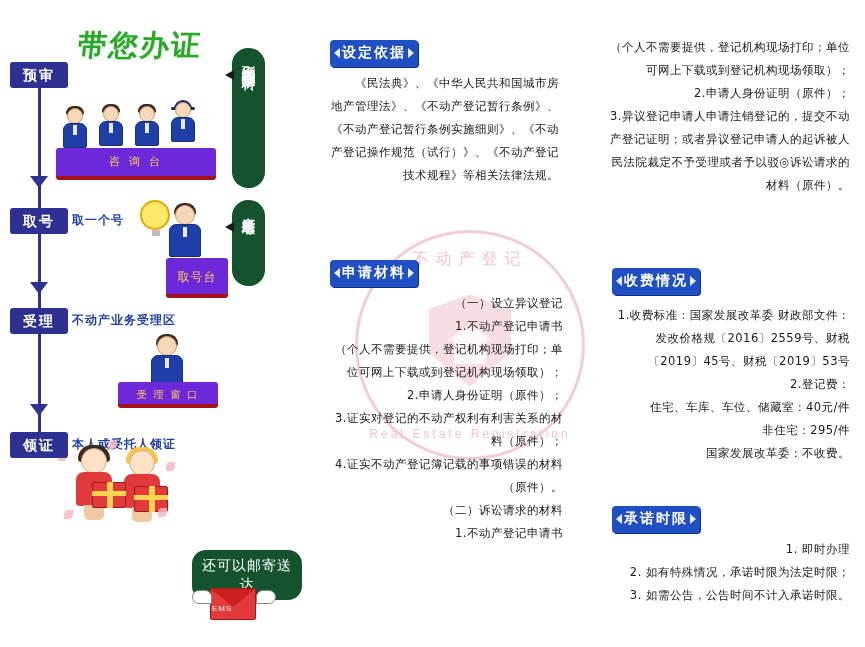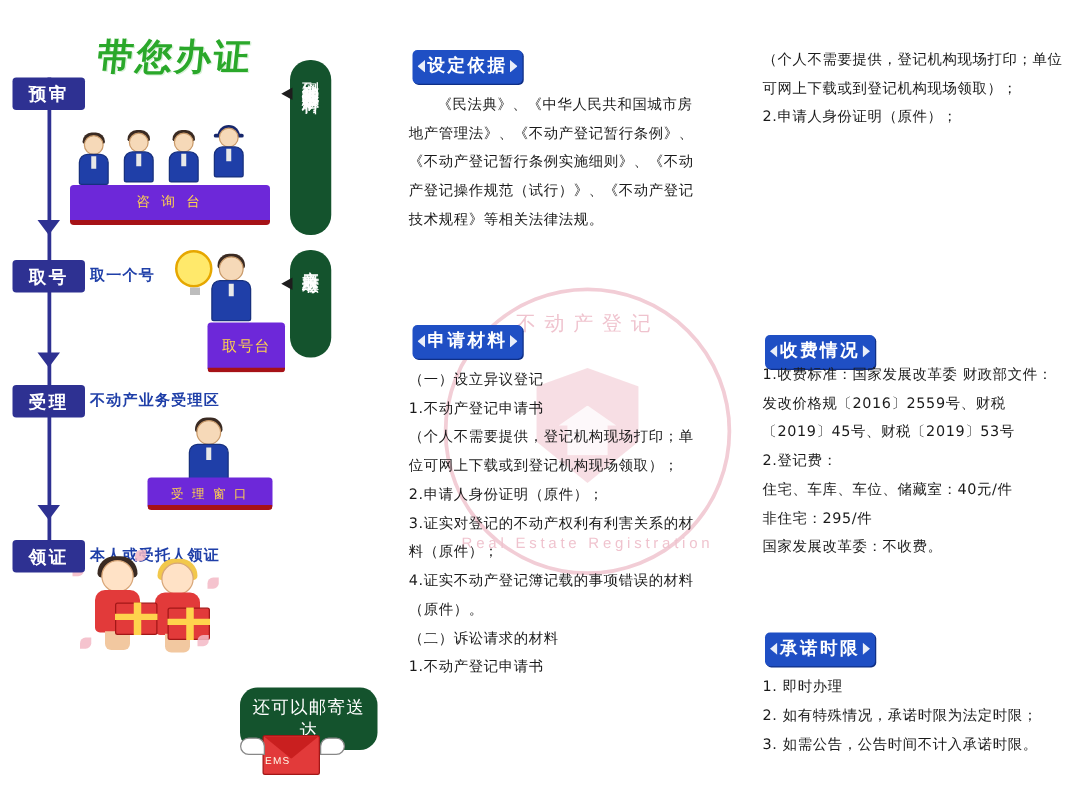--- a/index.html
+++ b/index.html
@@ -303,20 +303,21 @@
   }
   .sec-title:before { left: 4px; clip-path: polygon(100% 0,100% 100%,0 50%); }
   .sec-title:after  { right: 4px; clip-path: polygon(0 0,0 100%,100% 50%); }
 
   .body-text {
     font-family: "DejaVu Sans", sans-serif;
     font-size: 11.5px;
     line-height: 2.0;
     color: #1a1a1a;
     letter-spacing: .5px;
+    text-align: right;
   }
   .body-text p { margin: 0; }
   .indent { text-indent: 2em; }
 
   .block { position: absolute; }
 </style>
 </head>
 <body>
 
 <div id="page">
@@ -449,27 +450,28 @@
       <p>（二）诉讼请求的材料</p>
       <p>1.不动产登记申请书</p>
     </div>
   </div>
 
   <div class="col col-right">
 
     <div class="block body-text" style="left:10px; top:36px; width:240px;">
       <p>（个人不需要提供，登记机构现场打印；单位可网上下载或到登记机构现场领取）；</p>
       <p>2.申请人身份证明（原件）；</p>
+      <p>3.异议登记申请人申请注销登记的，提交不动产登记证明；或者异议登记申请人的起诉被人民法院裁定不予受理或者予以驳◎诉讼请求的材料（原件）。</p>
     </div>
 
     <div class="block" style="left:12px; top:268px;">
       <div class="sec-title">收费情况</div>
     </div>
 
-    <div class="block body-text" style="left:10px; top:288px; width:240px;">
+    <div class="block body-text" style="left:10px; top:304px; width:240px;">
       <p>1.收费标准：国家发展改革委 财政部文件：发改价格规〔2016〕2559号、财税〔2019〕45号、财税〔2019〕53号</p>
       <p>2.登记费：</p>
       <p>住宅、车库、车位、储藏室：40元/件</p>
       <p>非住宅：295/件</p>
       <p>国家发展改革委：不收费。</p>
     </div>
 
     <div class="block" style="left:12px; top:506px;">
       <div class="sec-title">承诺时限</div>
     </div>

